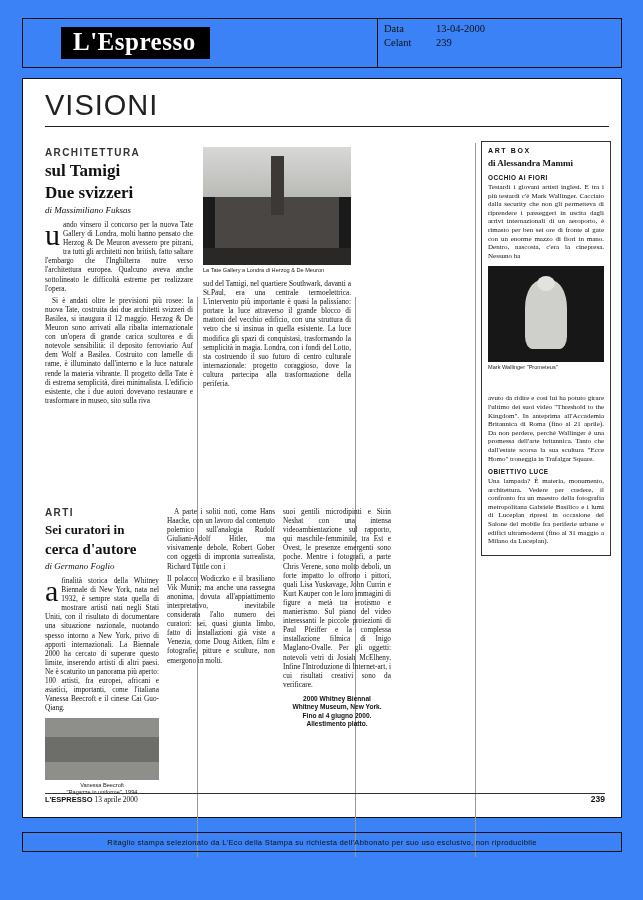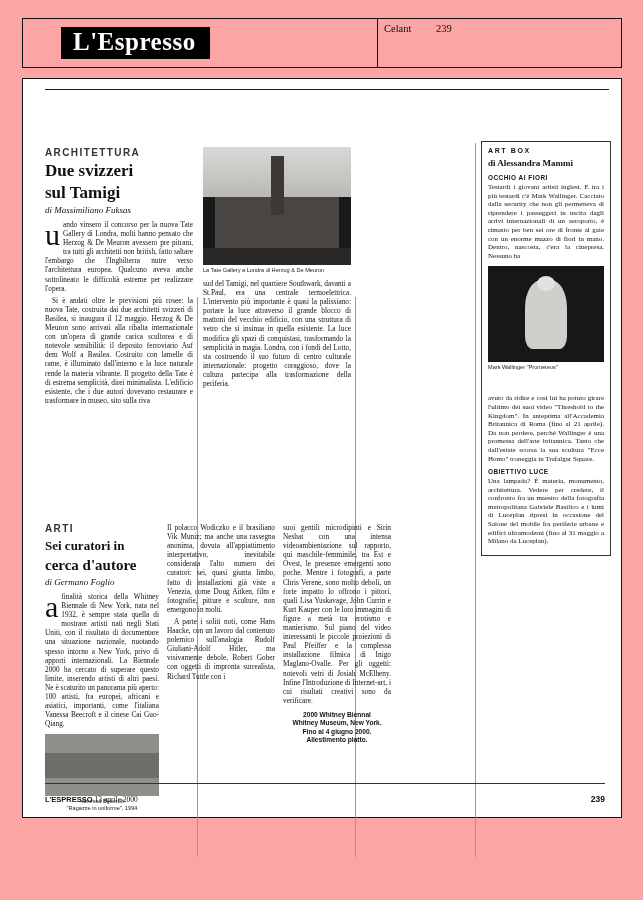--- a/index.html
+++ b/index.html
@@ -13,21 +13,21 @@
     font-family: "Liberation Serif", serif;
     color: #111;
     position: relative;
     overflow: hidden;
   }
   .page {
     position: absolute;
     left: 0; top: 0;
     width: 643px;
     height: 900px;
-    background: #fca5a5;
+    background: #3b82f6;
   }
 
   
   .header {
     position: absolute;
     left: 22px; top: 18px;
     width: 600px;
     height: 50px;
     border: 1px solid #111;
     box-sizing: border-box;
@@ -229,21 +229,21 @@
   }
   .portrait .head {
     position: absolute;
     left: 42%; top: 10%;
     width: 16%; height: 16%;
     background: #e2e2de;
     border-radius: 50%;
   }
 
   
-  .story2 { position: absolute; top: 376px; }
+  .story2 { position: absolute; top: 360px; }
   .s2c1 { left: 0;     width: 114px; }
   .s2c2 { left: 122px; width: 108px; }
   .s2c3 { left: 238px; width: 108px; }
 
   .smallimg {
     width: 100%;
     height: 62px;
     background: #8e8e8a;
     position: relative;
     overflow: hidden;
@@ -264,21 +264,21 @@
   }
 
   
   .frame-footer {
     position: absolute;
     left: 14px; right: 10px; bottom: 8px;
     display: flex;
     justify-content: space-between;
     align-items: flex-end;
     border-top: 1px solid #333;
-    padding-top: 10px;
+    padding-top: 0;
   }
   .foot-left {
     font-family: "Liberation Serif", serif;
     font-size: 7.5px;
   }
   .foot-left b { font-family: "Liberation Sans", sans-serif; font-size: 7.5px; }
   .foot-right {
     font-family: "Liberation Sans", sans-serif;
     font-size: 8.5px;
     font-weight: bold;
@@ -313,41 +313,46 @@
 <body>
 
 <div class="page">
 
   <div class="header">
     <div class="masthead-cell">
       <div class="masthead">L'Espresso</div>
     </div>
     <div class="meta-cell">
       <div class="meta-row">
+        <span class="meta-label">Data</span>
+        <span class="meta-value">13-04-2000</span>
+      </div>
+      <div class="meta-row">
         <span class="meta-label">Celant</span>
         <span class="meta-value">239</span>
       </div>
     </div>
   </div>
 
   <div class="frame">
     <div class="inner">
 
+      <div class="visioni">VISIONI</div>
       <div class="rule"></div>
 
       <div class="body-area">
 
         <div class="vline" style="left:152px;"></div>
         <div class="vline" style="left:310px;"></div>
         <div class="vline" style="left:430px; top:-4px; height:714px;"></div>
 
         <div class="col c1">
           <div class="kicker">ARCHITETTURA</div>
+          <div class="headline">sul Tamigi</div>
           <div class="headline">Due svizzeri</div>
-          <div class="headline">sul Tamigi</div>
           <div class="byline">di Massimiliano Fuksas</div>
           <p class="para dropcap">uando vinsero il concorso per la nuova Tate Gallery di Londra, molti hanno pensato che Herzog &amp; De Meuron avessero pre pitrani, tra tutti gli architetti non british, fatto saltare l'embargo che l'Inghilterra nutre verso l'architettura europea. Qualcuno aveva anche sottolineato le difficoltà estreme per realizzare l'opera.</p>
           <p class="para indent">Si è andati oltre le previsioni più rosee: la nuova Tate, costruita dai due architetti svizzeri di Basilea, si inaugura il 12 maggio. Herzog &amp; De Meuron sono arrivati alla ribalta internazionale con un'opera di grande carica scultorea e di notevole sensibilità: il deposito ferroviario Auf dem Wolf a Basilea. Costruito con lamelle di rame, è illuminato dall'interno e la luce naturale rende la materia vibrante. Il progetto della Tate è di estrema semplicità, direi minimalista. L'edificio esistente, che i due autori dovevano restaurare e trasformare in museo, sito sulla riva</p>
         </div>
 
         <div class="col c2">
           <div class="photo" style="height:118px;">
             <div class="sky"></div>
             <div class="bldg"></div>
             <div class="chimney"></div>
@@ -383,22 +388,22 @@
           <div class="byline">di Germano Foglio</div>
           <p class="para dropcap">a finalità storica della Whitney Biennale di New York, nata nel 1932, è sempre stata quella di mostrare artisti nati negli Stati Uniti, con il risultato di documentare una situazione nazionale, nuotando spesso intorno a New York, privo di apporti internazionali. La Biennale 2000 ha cercato di superare questo limite, inserendo artisti di altri paesi. Ne è scaturito un panorama più aperto: 100 artisti, fra europei, africani e asiatici, importanti, come l'italiana Vanessa Beecroft e il cinese Cai Guo-Qiang.</p>
           <div class="smallimg">
             <div class="band"></div>
           </div>
           <div class="caption" style="white-space:pre-line;text-align:center;">Vanessa Beecroft
 "Ragazze in uniforme", 1994</div>
         </div>
 
         <div class="col story2 s2c2">
+          <p class="para indent">A parte i soliti noti, come Hans Haacke, con un lavoro dal contenuto polemico sull'analogia Rudolf Giuliani-Adolf Hitler, ma visivamente debole, Robert Gober con oggetti di impronta surrealista, Richard Tuttle con i</p>
           <p class="para">Il polacco Wodiczko e il brasiliano Vik Muniz; ma anche una rassegna anonima, dovuta all'appiattimento interpretativo, inevitabile considerata l'alto numero dei curatori: sei, quasi giunta limbo, fatto di installazioni già viste a Venezia, come Doug Aitken, film e fotografie, pitture e sculture, non emergono in molti.</p>
-          <p class="para indent">A parte i soliti noti, come Hans Haacke, con un lavoro dal contenuto polemico sull'analogia Rudolf Giuliani-Adolf Hitler, ma visivamente debole, Robert Gober con oggetti di impronta surrealista, Richard Tuttle con i</p>
         </div>
 
         <div class="col story2 s2c3">
           <p class="para">suoi gentili microdipinti e Sirin Neshat con una intensa videoambientazione sul rapporto, qui maschile-femminile, tra Est e Ovest, le presenze emergenti sono poche. Mentre i fotografi, a parte Chris Verene, sono molto deboli, un forte impatto lo offrono i pittori, quali Lisa Yuskavage, John Currin e Kurt Kauper con le loro immagini di figure a metà tra erotismo e manierismo. Sul piano del video interessanti le piccole proiezioni di Paul Pfeiffer e la complessa installazione filmica di Inigo Maglano-Ovalle. Per gli oggetti: notevoli vetri di Josiah McElheny. Infine l'Introduzione di Internet-art, i cui risultati creativi sono da verificare.</p>
           <div class="pullinfo" style="white-space:pre-line;text-align:center;">2000 Whitney Biennal
 Whitney Museum, New York.
 Fino al 4 giugno 2000.
 Allestimento platto.</div>
         </div>
 
@@ -408,14 +413,17 @@
         <div class="foot-left">
           <b>L'ESPRESSO</b>
           <span>13 aprile 2000</span>
         </div>
         <div class="foot-right">239</div>
       </div>
 
     </div>
   </div>
 
+  <div class="strip">
+    <span>Ritaglio stampa selezionato da L'Eco della Stampa su richiesta dell'Abbonato per suo uso esclusivo, non riproducibile</span>
+  </div>
 
 </div>
 
 </body></html>

